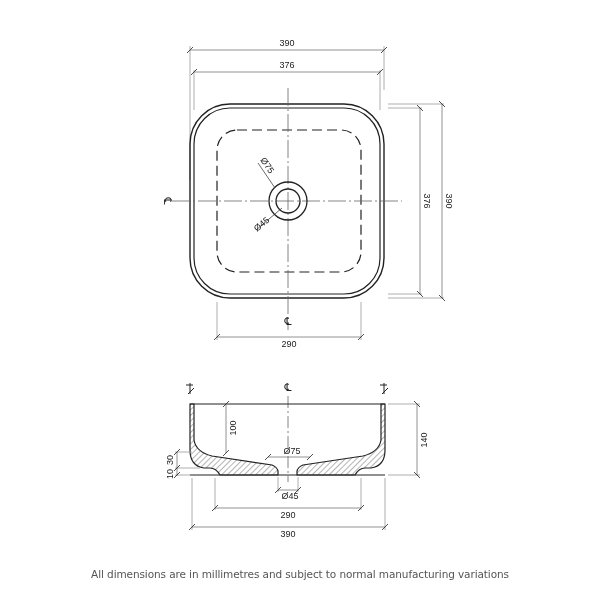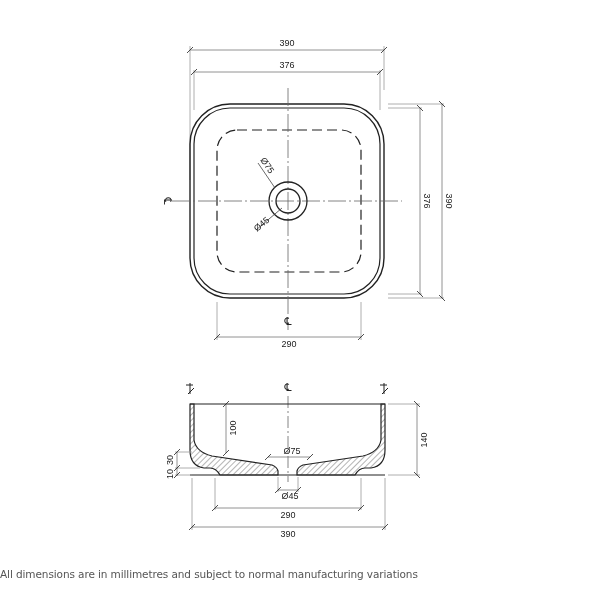--- a/index.html
+++ b/index.html
@@ -1,19 +1,19 @@
 <!DOCTYPE html>
 <html><head>
 <meta charset="utf-8">
 <style>
   html, body { margin: 0; padding: 0; background: #ffffff; }
   body { width: 600px; height: 600px; position: relative; overflow: hidden; font-family: "DejaVu Sans", sans-serif; }
   #drawing { position: absolute; left: 0; top: 0; width: 600px; height: 600px; }
   .dimtxt { font-family: "Liberation Sans", sans-serif; font-size: 9px; fill: #222; }
-  .note { position: absolute; left: 0; top: 568px; width: 600px; text-align: left; font-family: "DejaVu Sans", sans-serif; font-size: 10.5px; color: #555; letter-spacing: -0.1px; }
+  .note { position: absolute; left: 0; top: 568px; width: 600px; text-align: center; font-family: "DejaVu Sans", sans-serif; font-size: 10.5px; color: #555; letter-spacing: -0.1px; }
 </style>
 </head>
 <body>
 
 <svg id="drawing" viewBox="0 0 600 600" xmlns="http://www.w3.org/2000/svg">
   <defs>
     <pattern id="hatch" patternUnits="userSpaceOnUse" width="4" height="4" patternTransform="rotate(45)">
       <line x1="0" y1="0" x2="0" y2="4" stroke="#444" stroke-width="0.8"></line>
     </pattern>
   </defs>

